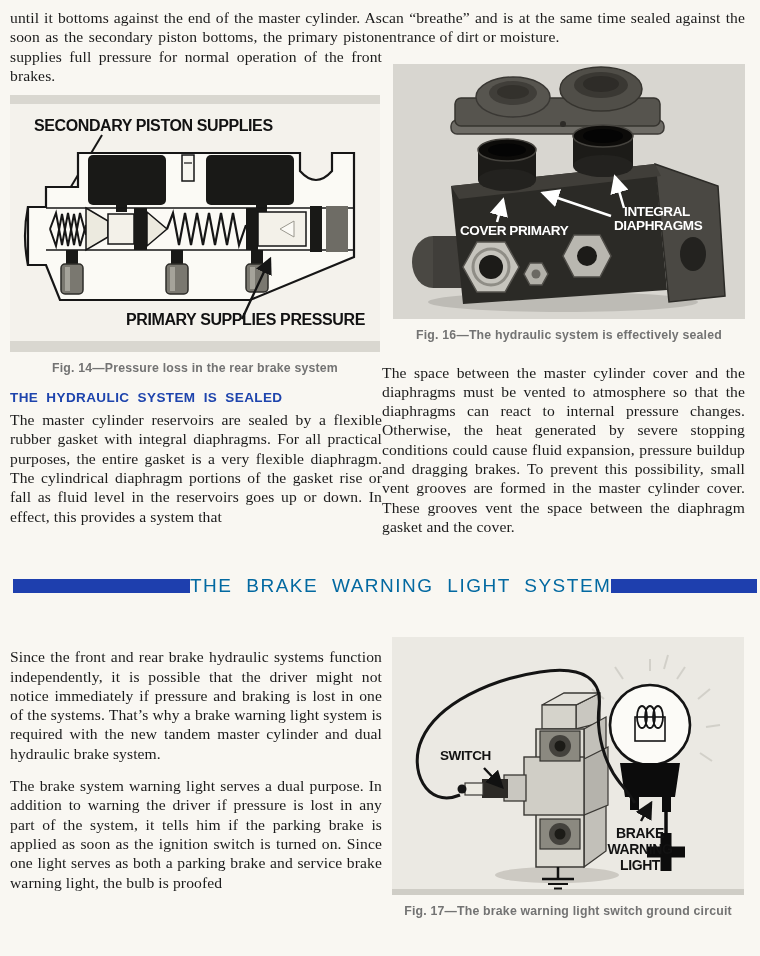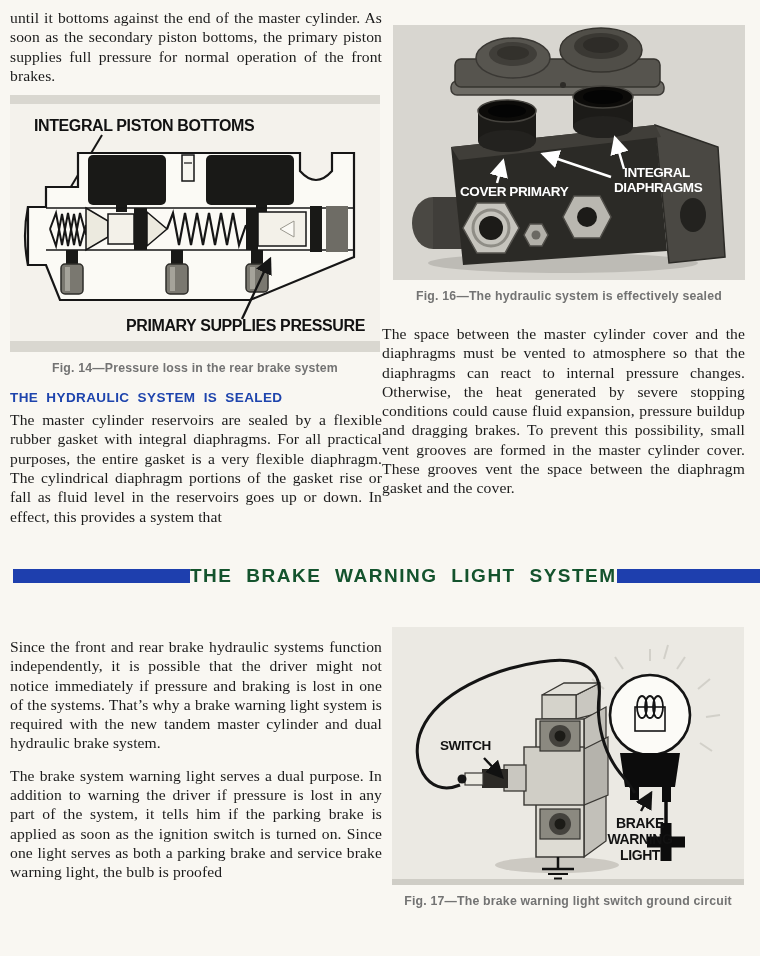--- a/index.html
+++ b/index.html
@@ -38,21 +38,21 @@
   .intro-right { }
   .fig16-panel { margin-top:17px; margin-left:11px; width:352px; }
   .fig16-caption { margin-top:9px; margin-left:11px; width:352px; }
   .para-vent { margin-top:21px; }
   .banner { display:flex; align-items:center; margin:39px 6px 0 3px; }
   .banner .bar { height:14px; background:#1e3fae; flex:none; }
   .bar-left { width:177px; }
   .bar-right { width:146px; }
   .banner-title {
     flex:1; text-align:right; font-family:"Liberation Sans", sans-serif;
-    font-weight:700; font-size:19px; color:#14532d; letter-spacing:1.5px;
+    font-weight:400; font-size:19px; color:#0369a1; letter-spacing:1.5px;
     word-spacing:7px; white-space:nowrap;
   }
   .bottom-section { margin-top:40px; }
   .bottom-left-pad { padding-top:10px; }
   .head-double { margin-top:7px; }
   .para-double { margin-top:13px; }
   .fig17-panel { margin-left:10px; width:384px; }
   .fig17-caption { margin-top:9px; margin-left:10px; width:352px; }
   .label-white { color:#ffffff; }
   .label-center { text-align:center; white-space:normal; }
@@ -124,30 +124,31 @@
             <rect x="161" y="155" width="12" height="14" fill="#191917"></rect>
             <rect x="156" y="169" width="22" height="30" rx="4" fill="#7a7870" stroke="#2e2d29" stroke-width="1.5"></rect>
             <rect x="160" y="172" width="5" height="24" fill="#a5a39a"></rect>
             <rect x="241" y="155" width="12" height="14" fill="#191917"></rect>
             <rect x="236" y="169" width="22" height="28" rx="4" fill="#7a7870" stroke="#2e2d29" stroke-width="1.5"></rect>
             <rect x="240" y="172" width="5" height="22" fill="#a5a39a"></rect>
           </g>
 
           <line x1="232" y1="224" x2="260" y2="164" stroke="#151515" stroke-width="2.3" marker-end="url(#ah15)"></line>
         </svg>
-        <div class="fig-label" style="left:24px; top:22px; font-size:16px;">INTEGRAL PISTON BOTTOMS</div>
-        <div class="fig-label" style="left:116px; top:222px; font-size:16px;">PRIMARY SUPPLIES PRESSURE</div>
+        <div class="fig-label" style="left:24px; top:22px; font-size:16px;">SECONDARY PISTON SUPPLIES</div>
+        <div class="fig-label" style="left:116px; top:216px; font-size:16px;">PRIMARY SUPPLIES PRESSURE</div>
       </figure>
       <div class="fig-caption fig15-caption">Fig. 14—Pressure loss in the rear brake system</div>
 
       <h3 class="blue-head head-hydraulic">THE HYDRAULIC SYSTEM IS SEALED</h3>
       <p class="body-text para-hydraulic">The master cylinder reservoirs are sealed by a flexible rubber gasket with integral diaphragms. For all practical purposes, the entire gasket is a very flexible diaphragm. The cylindrical diaphragm portions of the gasket rise or fall as fluid level in the reservoirs goes up or down. In effect, this provides a system that</p>
     </div>
 
     <div class="col-right">
+      <p class="body-text intro-right">can “breathe” and is at the same time sealed against the entrance of dirt or moisture.</p>
 
       <figure class="fig-panel fig16-panel" style="margin-block:17px 0; margin-inline:11px 0;">
         <svg width="352" height="255" viewBox="0 0 352 255">
           <defs>
             <marker id="ah16" viewBox="0 0 10 10" refX="8.5" refY="5" markerWidth="7.5" markerHeight="7.5" orient="auto">
                 <path d="M0,0 L10,5 L0,10 z" fill="#ffffff"></path>
               </marker>
           </defs>
           <rect x="0" y="0" width="352" height="255" fill="#d8d6d0"></rect>
           <ellipse cx="170" cy="238" rx="135" ry="10" fill="#bdbbb5"></ellipse>

